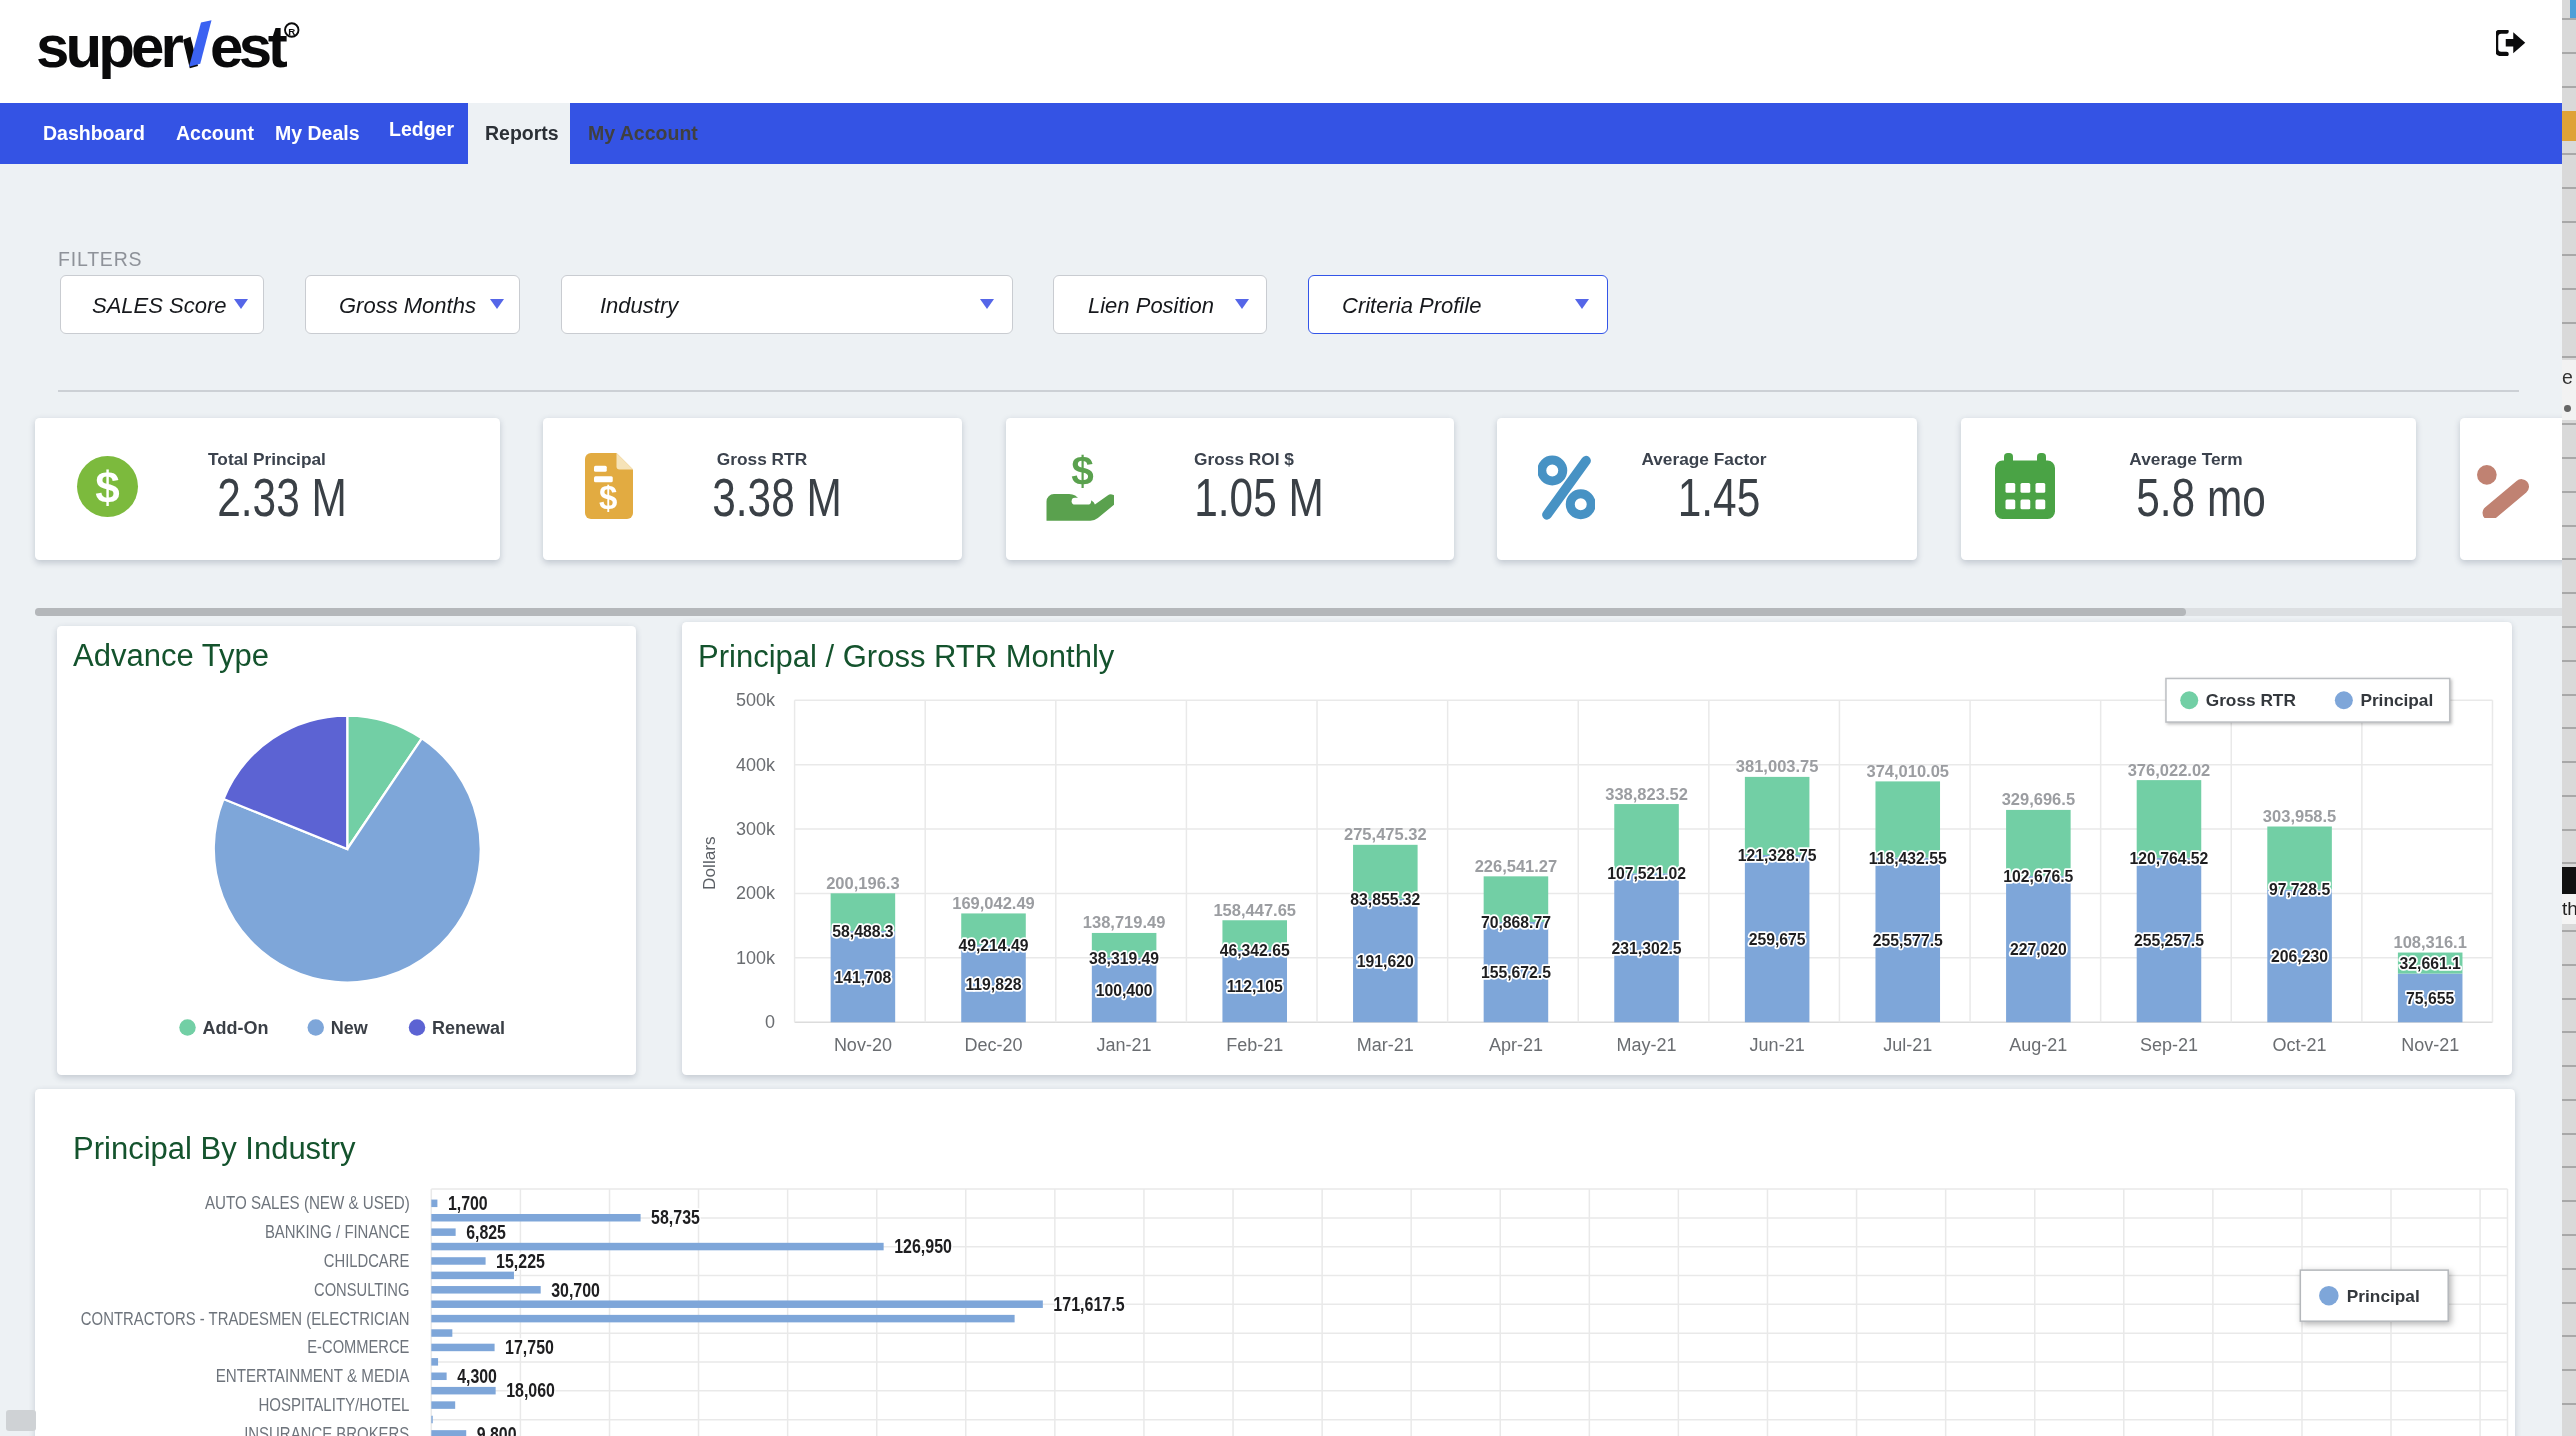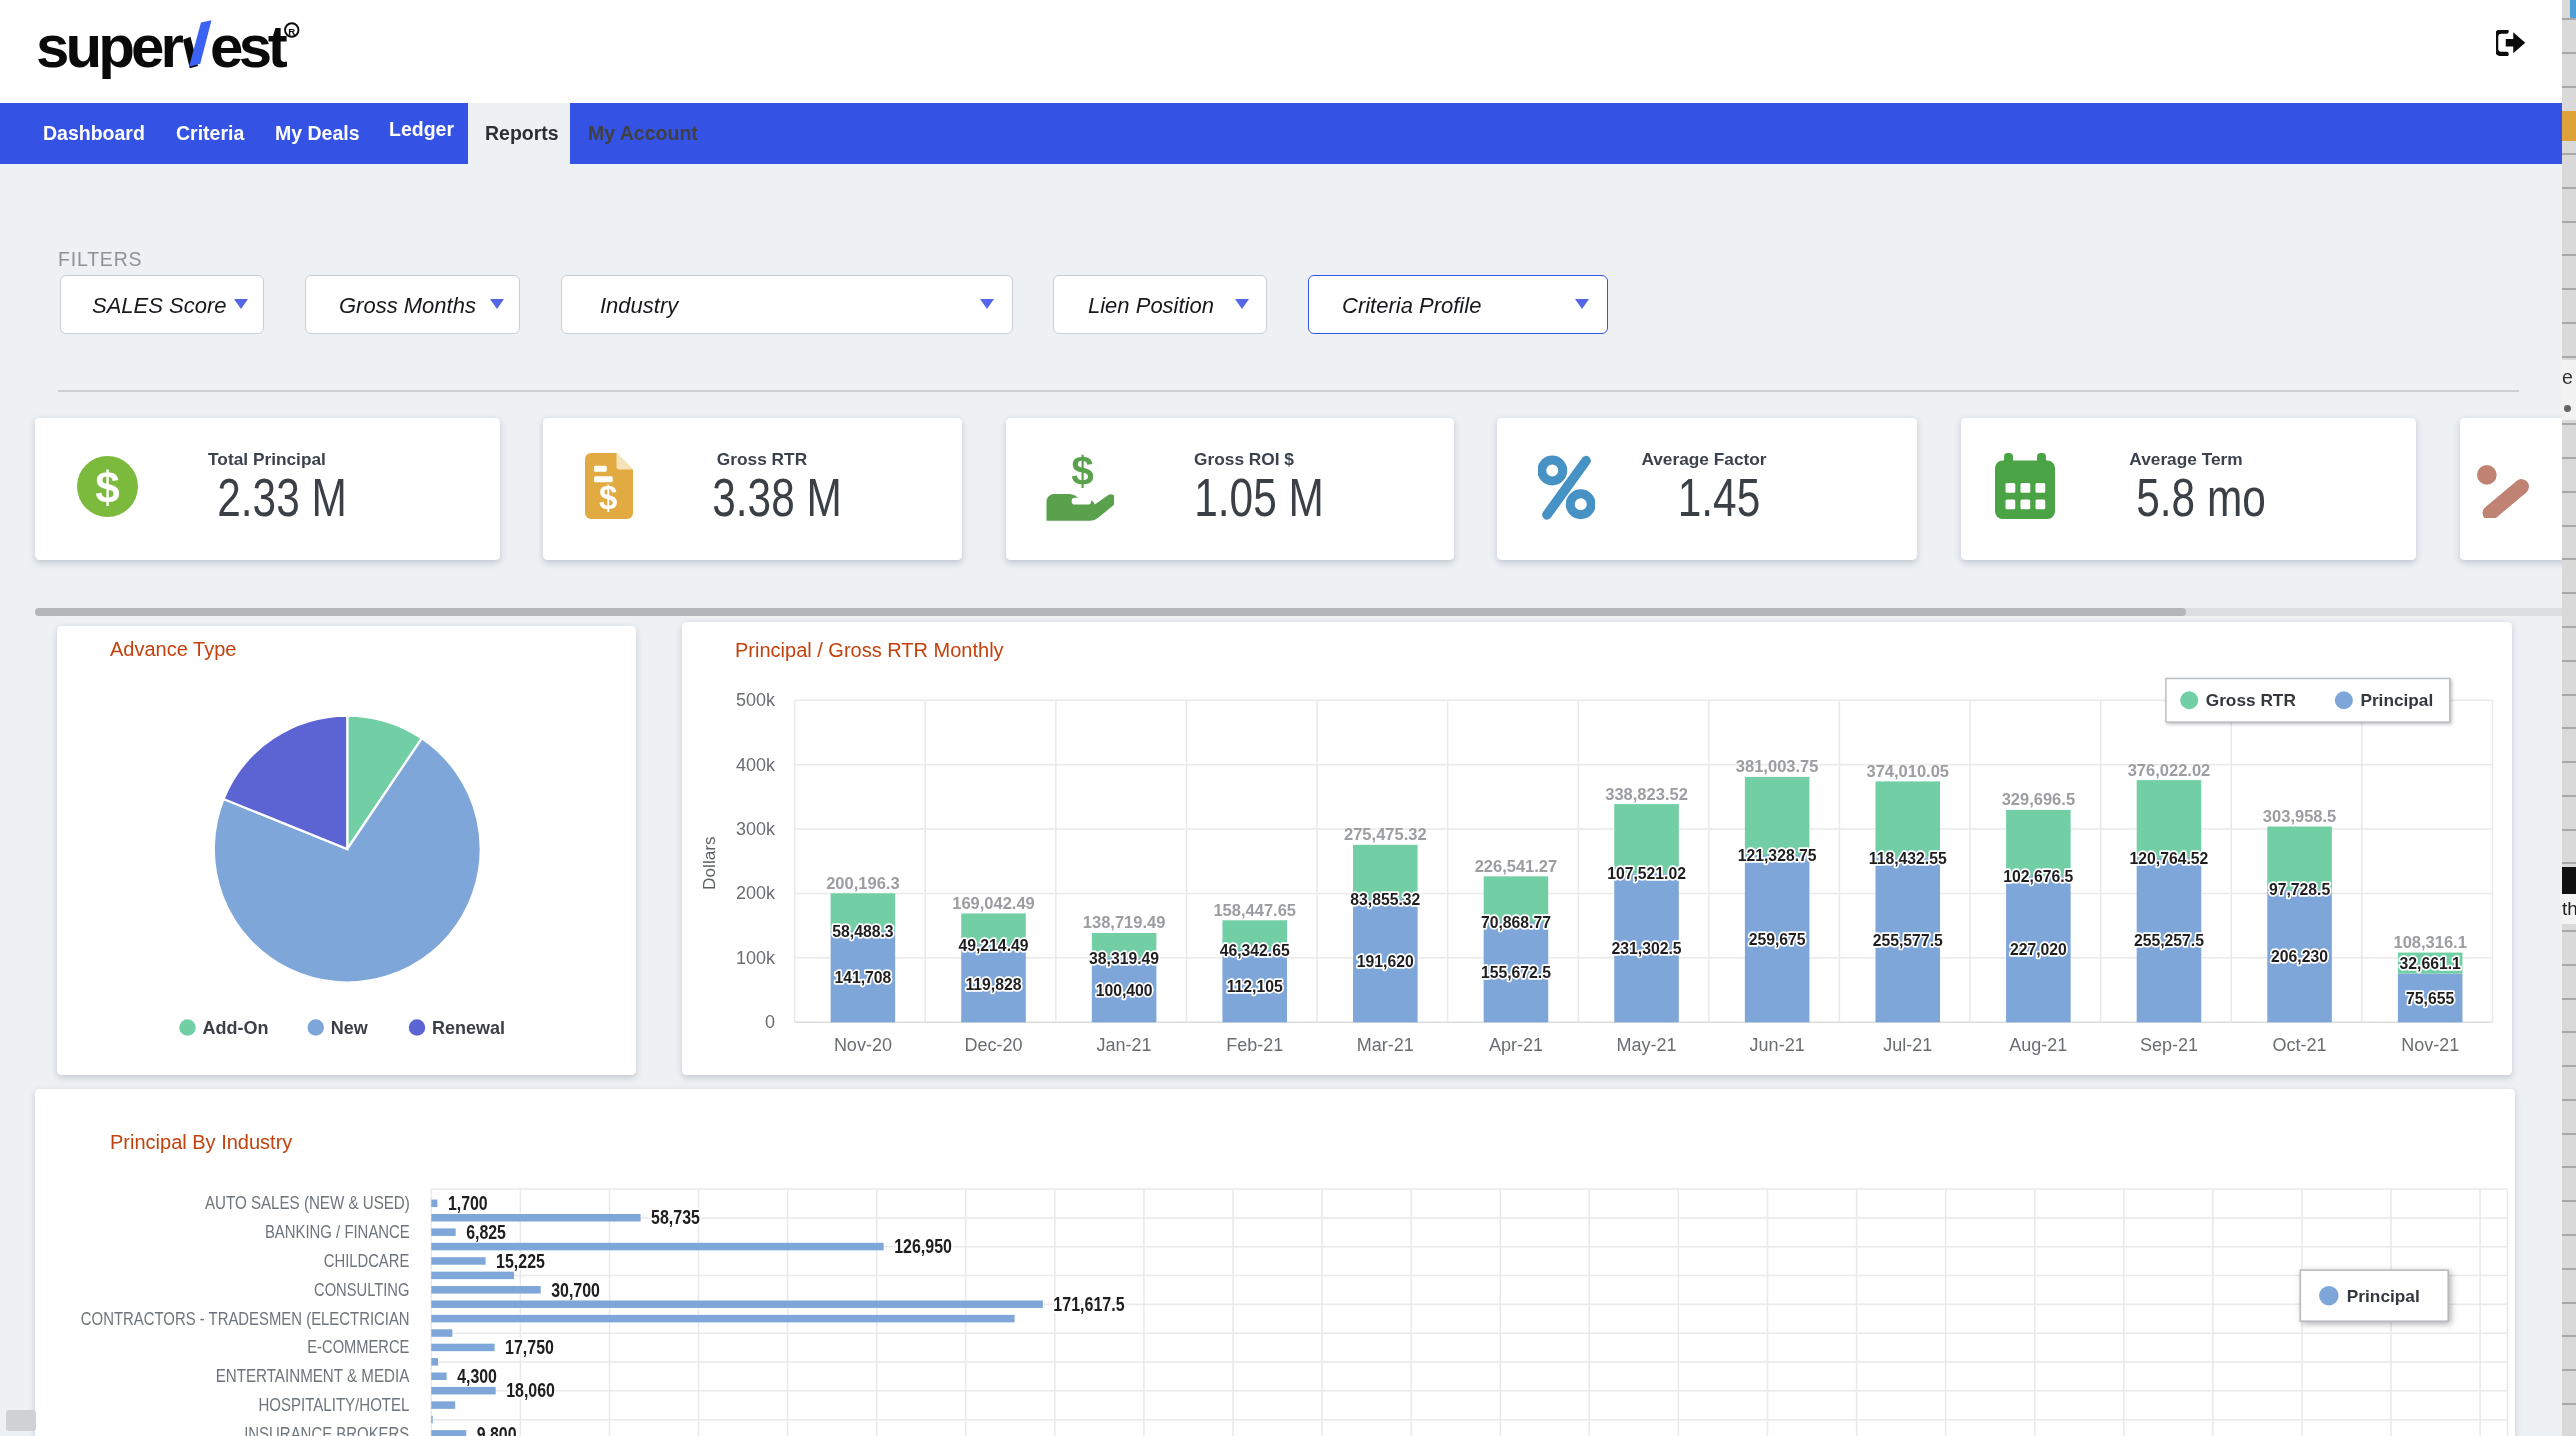--- a/index.html
+++ b/index.html
@@ -1,35 +1,35 @@
 <!DOCTYPE html>
 <html style="font-size:12px"><head><meta charset="utf-8">
 <style>
 * { margin:0; padding:0; box-sizing:border-box; }
 html,body { width:2576px; height:1437px; overflow:hidden; background:#edf1f4; font-family:"Liberation Sans", sans-serif; }
 .card { position:absolute; background:#fff; border-radius:4.5px; box-shadow:0 2.3px 6.8px rgba(40,55,80,0.20); }
-.ctitle { position:absolute; font-size:20px; color:#c2410c;margin-left:37px; }
+.ctitle { position:absolute; font-size:31px; color:#14532d; }
 </style></head>
 <body>
 <div style="position:absolute;left:0;top:0;width:2576px;height:103px;background:#fff;box-shadow:0 1.5px 3.8px rgba(0,0,0,0.12)"></div>
 <div style="position:absolute;left:30px;top:7.5px"><svg width="315" height="83" viewBox="0 0 420 110" font-family="Liberation Sans, sans-serif">
 <text x="8" y="78" font-size="80" font-weight="bold" letter-spacing="-5.2" fill="#0a0a0b">super</text>
 <path d="M204 42 L214 38 L224 77 L213 80 Z" fill="#0a0a0b"></path>
 <path d="M212 78 L227 74 L242 16 L228 19 Z" fill="#3b62f2"></path>
 <text x="240" y="78" font-size="80" font-weight="bold" letter-spacing="-6" fill="#0a0a0b">est</text>
 <circle cx="349" cy="29" r="9" fill="none" stroke="#0a0a0b" stroke-width="2.5"></circle>
 <text x="349" y="35" font-size="13" font-weight="bold" text-anchor="middle" fill="#0a0a0b">R</text>
 </svg></div>
 <div style="position:absolute;left:2496px;top:30px"><svg width="30" height="25.5" viewBox="0 0 40 34">
 <path d="M14 2 h-7 a7 7 0 0 0 -7 7 v16 a7 7 0 0 0 7 7 h7" fill="none" stroke="#0b0b0c" stroke-width="6" stroke-linecap="round"></path>
 <path d="M13 12 h10 v-9 l16 14 -16 14 v-9 h-10 z" fill="#0b0b0c"></path>
 </svg></div>
 <div style="position:absolute;left:0;top:103px;width:2576px;height:61px;background:#3453e4"></div>
 <div style="position:absolute;left:43px;top:122px;font-size:19.5px;font-weight:bold;color:#fff">Dashboard</div>
-<div style="position:absolute;left:176px;top:122px;font-size:19.5px;font-weight:bold;color:#fff">Criteria</div>
+<div style="position:absolute;left:176px;top:122px;font-size:19.5px;font-weight:bold;color:#fff">Account</div>
 <div style="position:absolute;left:275px;top:122px;font-size:19.5px;font-weight:bold;color:#fff">My Deals</div>
 <div style="position:absolute;left:389px;top:118px;font-size:19.5px;font-weight:bold;color:#fff">Ledger</div>
 <div style="position:absolute;left:468px;top:103px;width:102px;height:61px;background:#edf1f4"></div>
 <div style="position:absolute;left:485px;top:122px;font-size:19.5px;font-weight:bold;color:#2b3036">Reports</div>
 <div style="position:absolute;left:588px;top:122px;font-size:19.5px;font-weight:bold;color:#404040">My Account</div>
 <div style="position:absolute;left:58px;top:248px;font-size:19.5px;font-weight:normal;letter-spacing:0.8px;color:#8e9299">FILTERS</div>
 <div style="position:absolute;left:60px;top:275px;width:204px;height:59px;background:#fff;border:1.5px solid #c9ccd1;border-radius:6px;box-sizing:border-box"></div>
 <div style="position:absolute;left:92px;top:293px;font-style:italic;font-size:22px;color:#16181c">SALES Score</div>
 <div style="position:absolute;left:234px;top:299px;width:0;height:0;border-left:7.5px solid transparent;border-right:7.5px solid transparent;border-top:10.5px solid #5566e8"></div>
 <div style="position:absolute;left:305px;top:275px;width:215px;height:59px;background:#fff;border:1.5px solid #c9ccd1;border-radius:6px;box-sizing:border-box"></div>

